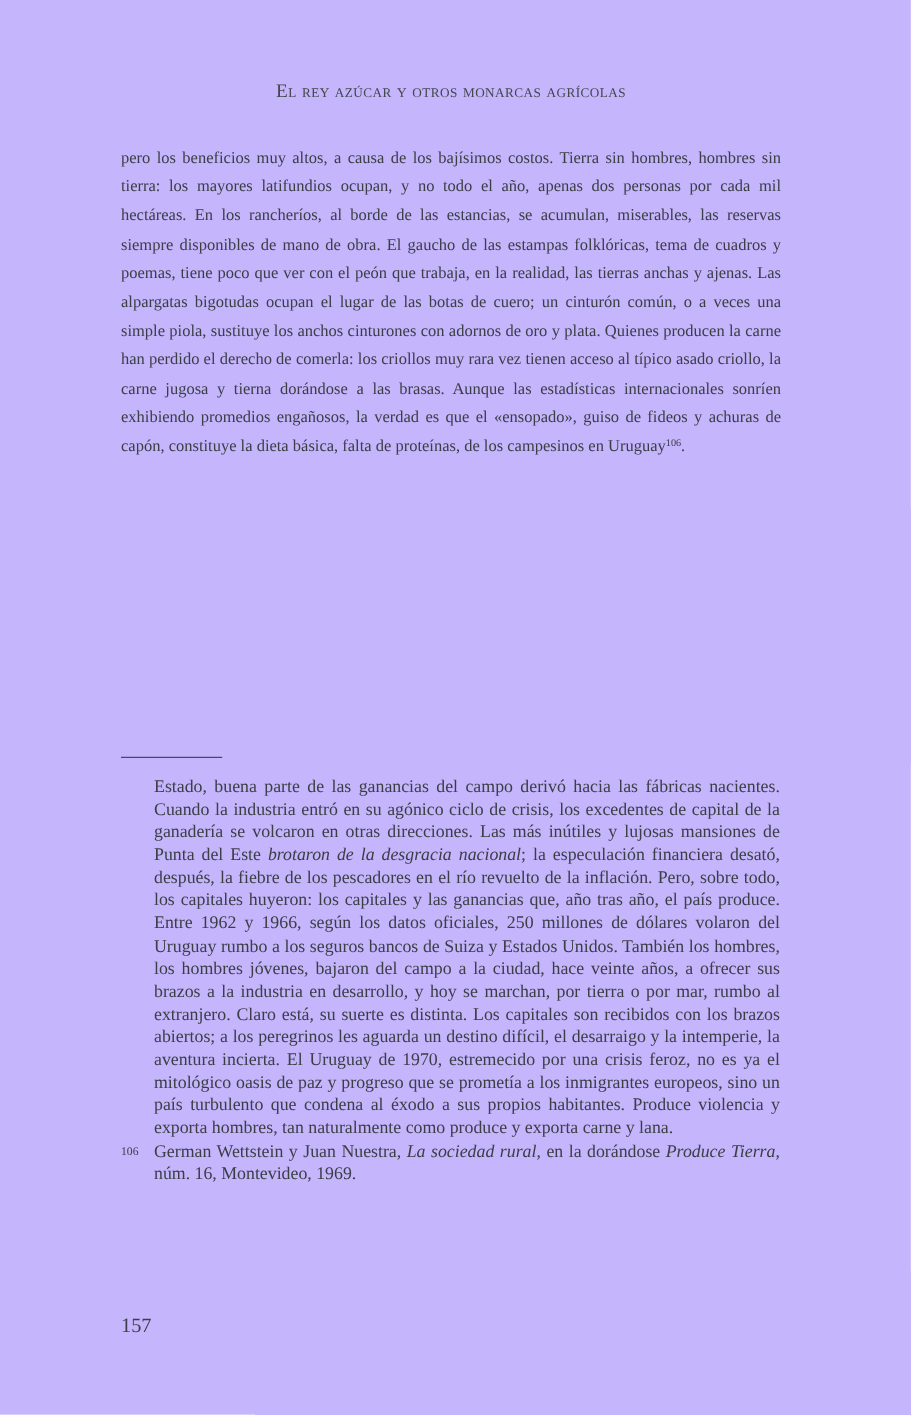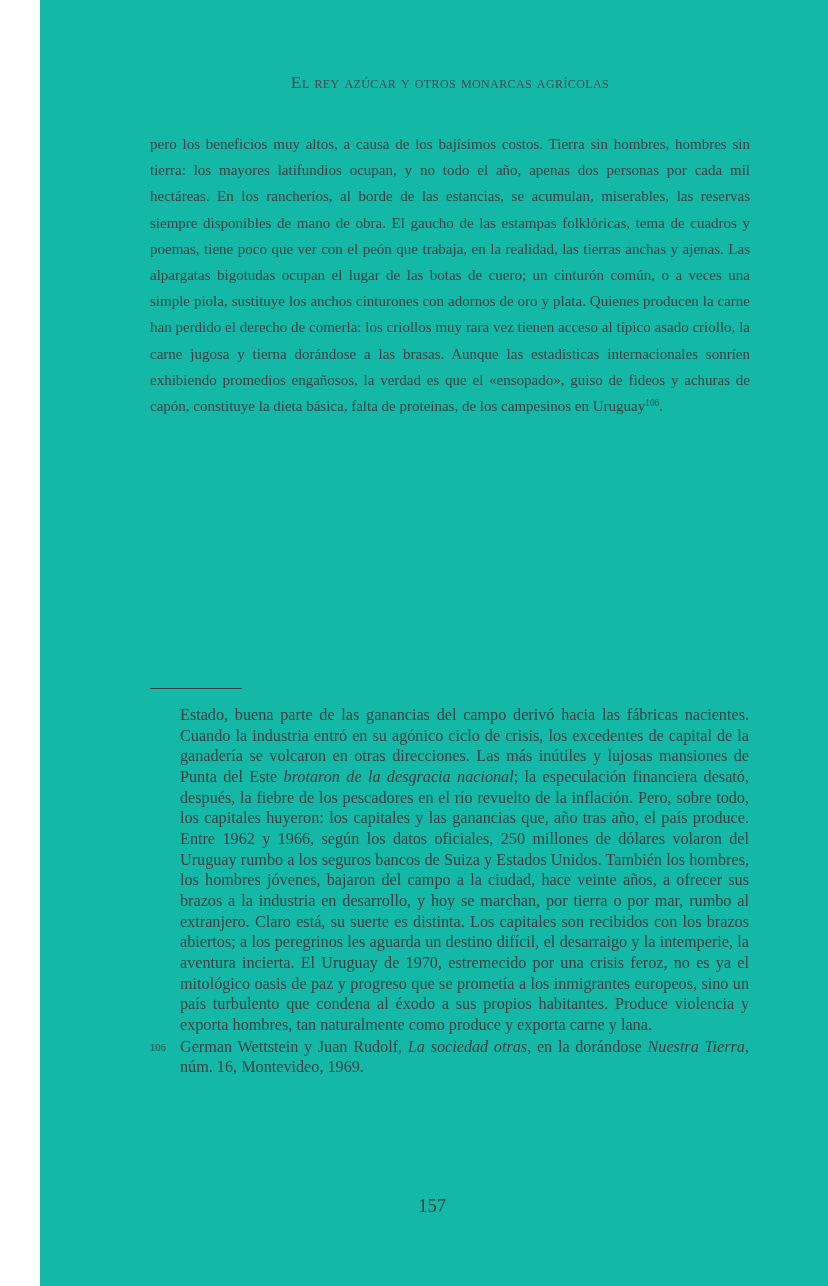--- a/index.html
+++ b/index.html
@@ -12,22 +12,21 @@
     height: 1286px;
     position: relative;
     font-family: "Liberation Serif", "DejaVu Serif", serif;
     color: #3b3e44;
     overflow: hidden;
   }
 
   .page {
     position: absolute;
     inset: 0;
-    background: #14b8a6;
-    margin-left: 40px;
+    background: #c4b5fd;
   }
 
   
   .running-header {
     position: absolute;
     top: 72px;
     left: 110px;
     width: 600px;
     text-align: center;
     font-variant: small-caps;
@@ -101,23 +100,22 @@
     hyphens: manual;
   }
   .footnote-text em {
     font-style: italic;
   }
 
   
   .folio {
     position: absolute;
     top: 1196px;
-    left: 92px;
+    left: 110px;
     width: 600px;
-    text-align: center;
     font-size: 18.5px;
     color: #3b3e44;
   }
 </style>
 </head>
 <body>
 
 <div class="page">
 
   <div class="running-header">El rey azúcar y otros monarcas agrícolas</div>
@@ -130,20 +128,20 @@
 
   <div class="footnotes">
 
     <div class="footnote-item">
       <span class="footnote-marker"></span>
       <p class="footnote-text"><span>Estado, buena parte de las ganancias del campo derivó hacia las fábricas nacientes. Cuando la industria entró en su agónico ciclo de crisis, los excedentes de capital de la ganadería se volcaron en otras direcciones. Las más inútiles y lujosas mansiones de Punta del Este </span><em>brotaron de la desgracia nacional</em><span>; la especulación financiera desató, después, la fiebre de los pescadores en el río revuelto de la inflación. Pero, sobre todo, los capitales huyeron: los capitales y las ganancias que, año tras año, el país produce. Entre 1962 y 1966, según los datos oficiales, 250 millones de dólares volaron del Uruguay rumbo a los seguros bancos de Suiza y Estados Unidos. También los hombres, los hombres jóvenes, bajaron del campo a la ciudad, hace veinte años, a ofrecer sus brazos a la industria en desarrollo, y hoy se marchan, por tierra o por mar, rumbo al extranjero. Claro está, su suerte es distinta. Los capitales son recibidos con los brazos abiertos; a los peregrinos les aguarda un destino difícil, el desarraigo y la intemperie, la aventura incierta. El Uruguay de 1970, estremecido por una crisis feroz, no es ya el mitológico oasis de paz y progreso que se prometía a los inmigrantes europeos, sino un país turbulento que condena al éxodo a sus propios habitantes. Produce violencia y exporta hombres, tan naturalmente como produce y exporta carne y lana.</span></p>
     </div>
 
     <div class="footnote-item">
       <span class="footnote-marker">106</span>
-      <p class="footnote-text"><span>German Wettstein y Juan Rudolf, </span><em>La sociedad otras</em><span>, en la dorándose </span><em>Nuestra Tierra</em><span>, núm. 16, Montevideo, 1969.</span></p>
+      <p class="footnote-text"><span>German Wettstein y Juan Nuestra, </span><em>La sociedad rural</em><span>, en la dorándose </span><em>Produce Tierra</em><span>, núm. 16, Montevideo, 1969.</span></p>
     </div>
 
   </div>
 
   <div class="folio">157</div>
 
 </div>
 
 </body></html>

